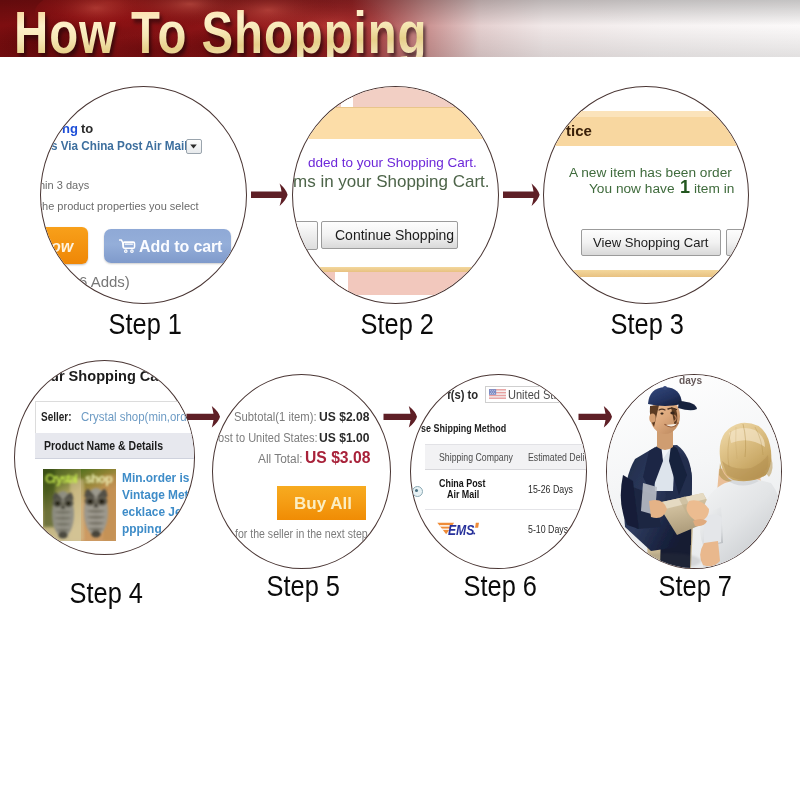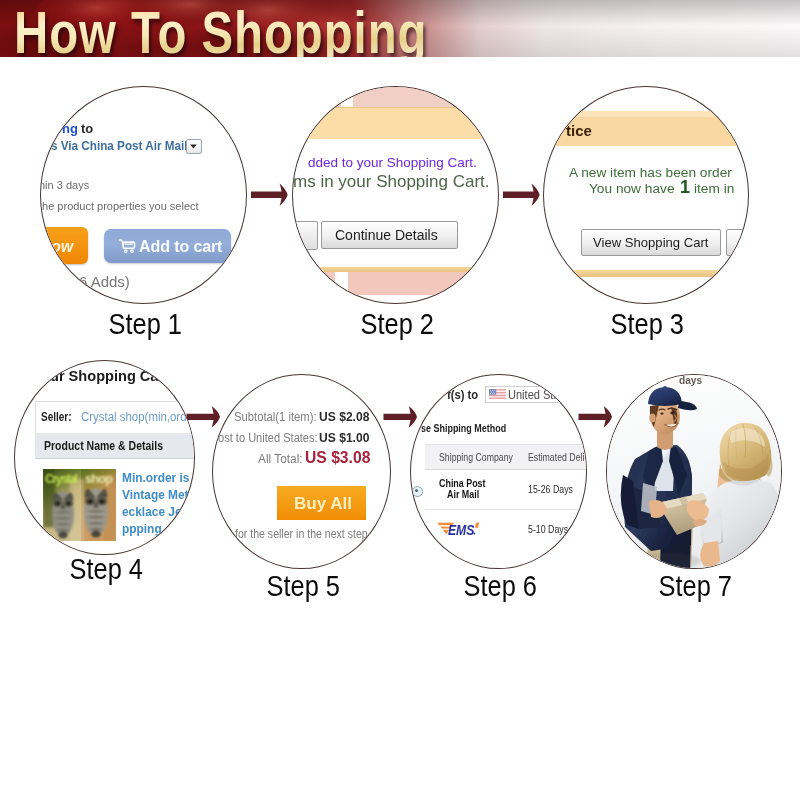--- a/index.html
+++ b/index.html
@@ -140,21 +140,21 @@
     <div class="inner" id="s2inner" style="width:205px;height:216px;">
       <div class="t" style="left:0;top:0;width:205px;height:20px;background:#f2cfc4;"></div>
       <div class="t" style="left:0;top:20px;width:205px;height:31px;background:#fcdda8;border-top:1px solid #e9c58a;"></div>
       <div class="t" style="left:48px;top:0;width:12px;height:20px;background:#fff;"></div>
       <span class="t" style="left:3px;top:68px;font-size:13.5px;color:#6d28d9;margin-left:12px;">dded to your Shopping Cart.</span>
       <span class="t" style="left:0px;top:85px;font-size:17px;color:#4d6449;">ms in your Shopping Cart.</span>
       <div class="t" style="left:2px;top:134px;width:21px;height:27px;border:1px solid #9b9b9b;border-radius:2px;
                  background:linear-gradient(#fdfdfd,#dedede);"></div>
       <div class="t" style="left:28px;top:134px;width:135px;height:26px;border:1px solid #9b9b9b;border-radius:2px;
                  background:linear-gradient(#fdfdfd 0%,#f2f2f2 50%,#d9d9d9 100%);">
-        <span class="t" style="left:13px;top:5px;font-size:14px;color:#1b1b1b;">Continue Details</span>
+        <span class="t" style="left:13px;top:5px;font-size:14px;color:#1b1b1b;">Continue Shopping</span>
       </div>
       <div class="t" style="left:0;top:180px;width:205px;height:5px;background:linear-gradient(#f3d79c,#e8c181);"></div>
       <div class="t" style="left:0;top:185px;width:205px;height:23px;background:#f2c8bd;"></div>
       <div class="t" style="left:42px;top:185px;width:13px;height:23px;background:#fff;"></div>
     </div>
   </div>
   <div class="steplabel" style="left:292px;top:307px;width:205px;"><span>Step 2</span></div>
 
   <div class="circle" id="c3" style="left:543px;top:86px;width:204px;height:216px;">
     <div class="inner" id="s3inner" style="width:204px;height:216px;">
@@ -254,21 +254,21 @@
             <text x="42" y="14" font-family="Liberation Sans, sans-serif" font-size="12.5" textLength="28" font-weight="bold" fill="#f0f3b8" opacity=".95">shop</text>
           </g>
         </svg>
       </div>
       <span class="t" style="left:107px;top:109px;font-size:12.8px;font-weight:bold;color:#3e8cc8;transform:scaleX(0.93);transform-origin:0 0;">Min.order is</span>
       <span class="t" style="left:107px;top:126px;font-size:12.8px;font-weight:bold;color:#3e8cc8;transform:scaleX(0.93);transform-origin:0 0;">Vintage Met</span>
       <span class="t" style="left:107px;top:143px;font-size:12.8px;font-weight:bold;color:#3e8cc8;transform:scaleX(0.93);transform-origin:0 0;">ecklace Je</span>
       <span class="t" style="left:107px;top:160px;font-size:12.8px;font-weight:bold;color:#3e8cc8;transform:scaleX(0.93);transform-origin:0 0;">ppping</span>
     </div>
   </div>
-  <div class="steplabel" style="left:14px;top:552px;width:179px;"><span>Step 4</span></div>
+  <div class="steplabel" style="left:14px;top:576px;width:179px;"><span>Step 4</span></div>
 
   <div class="circle" id="c5" style="left:212px;top:374px;width:177px;height:193px;">
     <div class="inner" id="s5inner" style="width:177px;height:193px;">
       <span class="t" style="left:21px;top:35px;font-size:12.5px;color:#7c7c7c;transform:scaleX(0.90);transform-origin:0 0;">Subtotal(1 item):</span>
       <span class="t" style="left:106px;top:34px;font-size:13px;font-weight:bold;color:#2a2a2a;transform:scaleX(0.93);transform-origin:0 0;">US $2.08</span>
       <span class="t" style="left:5px;top:56px;font-size:12.5px;color:#7c7c7c;transform:scaleX(0.885);transform-origin:0 0;">ost to United States:</span>
       <span class="t" style="left:106px;top:55px;font-size:13px;font-weight:bold;color:#2a2a2a;transform:scaleX(0.93);transform-origin:0 0;">US $1.00</span>
       <span class="t" style="left:45px;top:77px;font-size:12.5px;color:#7c7c7c;transform:scaleX(0.95);transform-origin:0 0;">All Total:</span>
       <span class="t" style="left:92px;top:73px;font-size:16.5px;font-weight:bold;color:#a8223a;transform:scaleX(0.95);transform-origin:0 0;">US $3.08</span>
       <div class="t" style="left:64px;top:111px;width:89px;height:34px;

